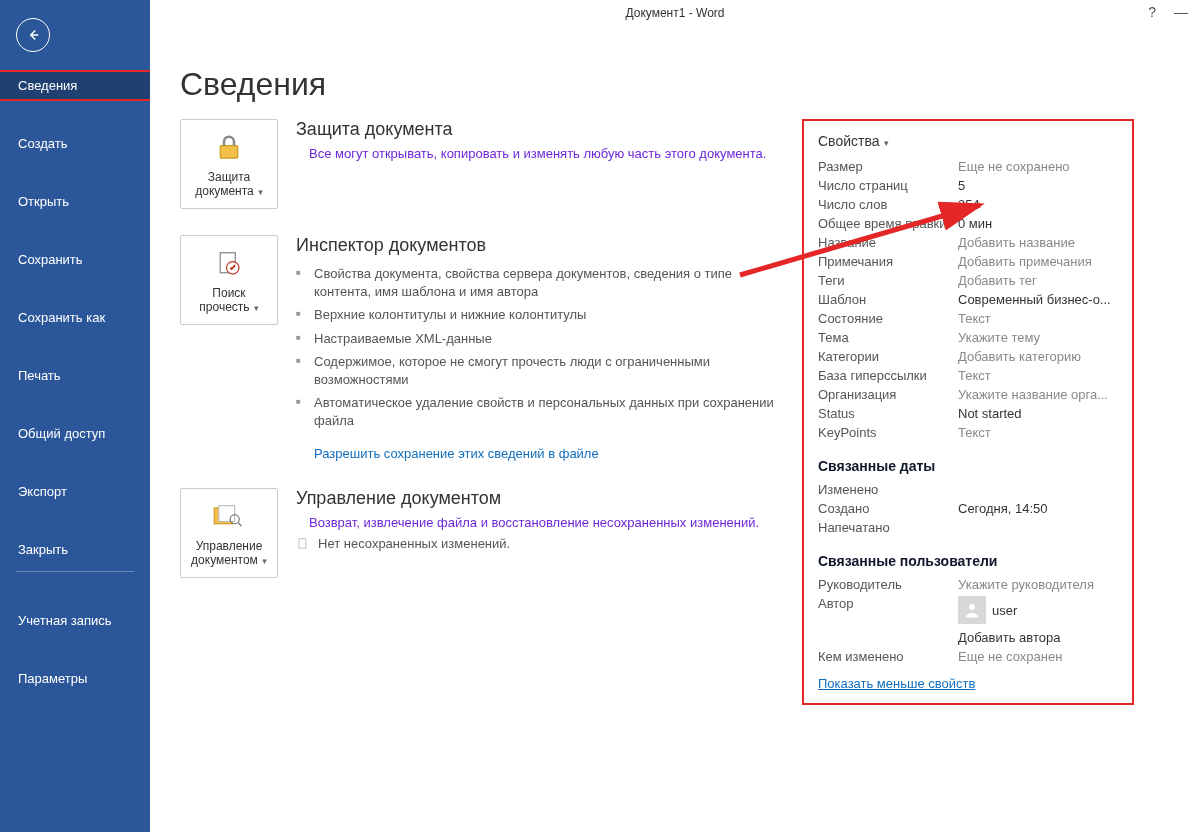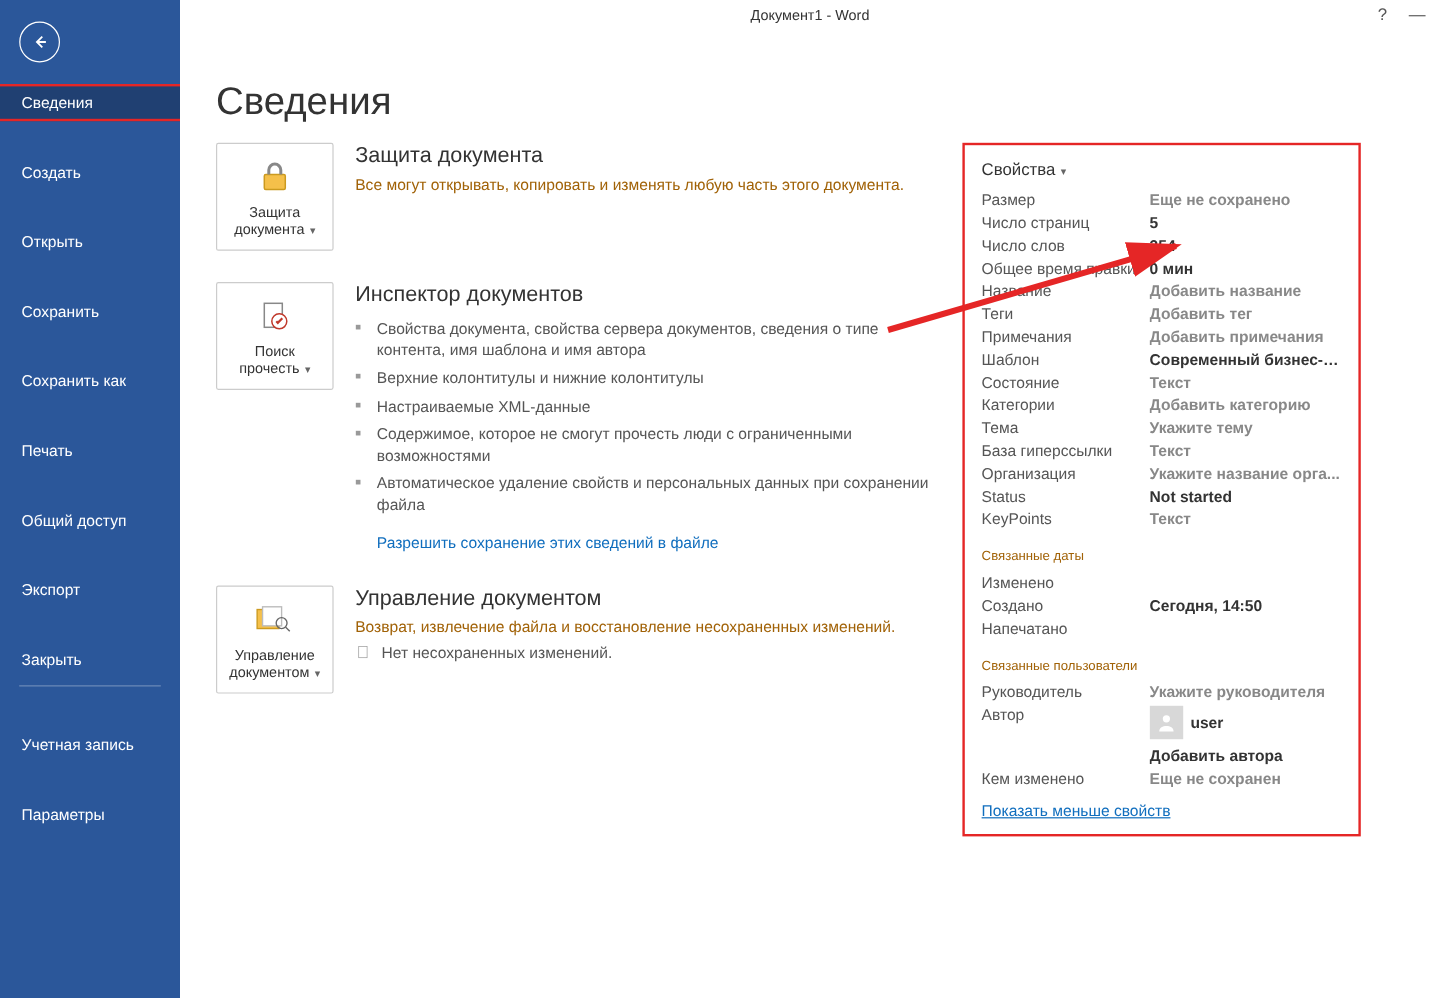--- a/index.html
+++ b/index.html
@@ -19,36 +19,36 @@
 
 .content { display: flex; }
 .center { width: 640px; padding-left: 30px; }
 .section { display: flex; margin-bottom: 26px; }
 .btn-card { width: 98px; height: 90px; border: 1px solid #ccc; border-radius: 2px; display: flex; flex-direction: column; align-items: center; justify-content: center; cursor: pointer; font-size: 12px; color: #333; text-align: center; padding: 6px; gap: 4px; }
 .btn-card .icon-wrap { height: 36px; display: flex; align-items: center; justify-content: center; }
 .btn-card .label { line-height: 1.2; }
 .drop-caret { font-size: 9px; color: #666; margin-left: 2px; }
 .section-body { margin-left: 18px; flex: 1; }
 .section-body h3 { font-size: 18px; font-weight: 400; color: #333; margin-bottom: 6px; }
-.section-body .desc { font-size: 13px; color: #a16207; margin-bottom: 6px; }
+.section-body .desc { font-size: 13px; color: #6d28d9; margin-bottom: 6px; margin-left: 13px; }
 .bullets { list-style: none; margin-top: 6px; }
 .bullets li { font-size: 13px; color: #555; padding: 3px 0 3px 18px; position: relative; line-height: 1.35; }
 .bullets li::before { content: "■"; position: absolute; left: 0; font-size: 8px; color: #999; top: 6px; }
 .link { color: #106ebe; cursor: pointer; font-size: 13px; }
 .doc-icon-row { display: flex; align-items: center; gap: 8px; font-size: 13px; color: #555; }
 .doc-icon-row svg { width: 14px; height: 14px; }
 
 .props { width: 332px; margin-left: 12px; border: 2px solid #e52626; padding: 12px 14px 12px 14px; font-size: 13px; }
 .props-hdr { font-size: 14px; color: #333; margin-bottom: 8px; }
 .props-hdr .drop-caret { font-size: 9px; }
 .prop-row { display: flex; padding: 2px 0; }
 .prop-label { width: 140px; color: #555; }
-.prop-value { flex: 1; color: #333; white-space: nowrap; overflow: hidden; text-overflow: ellipsis; font-weight: bold; }
+.prop-value { flex: 1; color: #333; white-space: nowrap; overflow: hidden; text-overflow: ellipsis; }
 .prop-value.placeholder { color: #888; }
-.props h4 { font-size: 11px; font-weight: 400; color: #a16207; margin: 16px 0 6px; }
+.props h4 { font-size: 14px; font-weight: 700; color: #0f172a; margin: 16px 0 6px; }
 .author-row { display: flex; align-items: center; gap: 6px; }
 .avatar { width: 28px; height: 28px; background: #d8d8d8; display: flex; align-items: center; justify-content: center; }
 .avatar svg { width: 18px; height: 18px; fill: #fff; }
 .show-less { color: #106ebe; text-decoration: underline; cursor: pointer; margin-top: 10px; display: inline-block; }
 
 .arrow-annot { position: absolute; pointer-events: none; }
 </style>
 </head>
 <body>
 
@@ -170,42 +170,42 @@
           </div>
           <div class="prop-row">
             <div class="prop-label">Общее время правки</div>
             <div class="prop-value">0 мин</div>
           </div>
           <div class="prop-row">
             <div class="prop-label">Название</div>
             <div class="prop-value placeholder">Добавить название</div>
           </div>
           <div class="prop-row">
+            <div class="prop-label">Примечания</div>
+            <div class="prop-value placeholder">Добавить примечания</div>
+          </div>
+          <div class="prop-row">
             <div class="prop-label">Теги</div>
             <div class="prop-value placeholder">Добавить тег</div>
           </div>
           <div class="prop-row">
-            <div class="prop-label">Примечания</div>
-            <div class="prop-value placeholder">Добавить примечания</div>
-          </div>
-          <div class="prop-row">
             <div class="prop-label">Шаблон</div>
             <div class="prop-value">Современный бизнес-о...</div>
           </div>
           <div class="prop-row">
             <div class="prop-label">Состояние</div>
             <div class="prop-value placeholder">Текст</div>
           </div>
           <div class="prop-row">
+            <div class="prop-label">Тема</div>
+            <div class="prop-value placeholder">Укажите тему</div>
+          </div>
+          <div class="prop-row">
             <div class="prop-label">Категории</div>
             <div class="prop-value placeholder">Добавить категорию</div>
-          </div>
-          <div class="prop-row">
-            <div class="prop-label">Тема</div>
-            <div class="prop-value placeholder">Укажите тему</div>
           </div>
           <div class="prop-row">
             <div class="prop-label">База гиперссылки</div>
             <div class="prop-value placeholder">Текст</div>
           </div>
           <div class="prop-row">
             <div class="prop-label">Организация</div>
             <div class="prop-value placeholder">Укажите название орга...</div>
           </div>
           <div class="prop-row">

